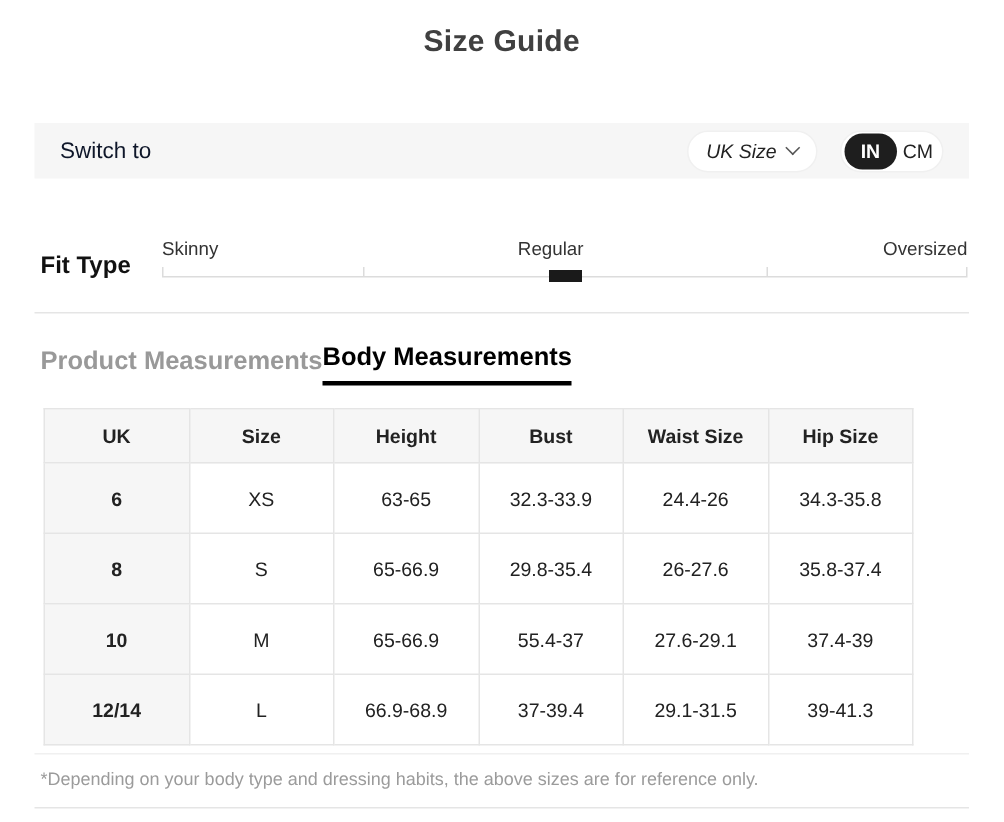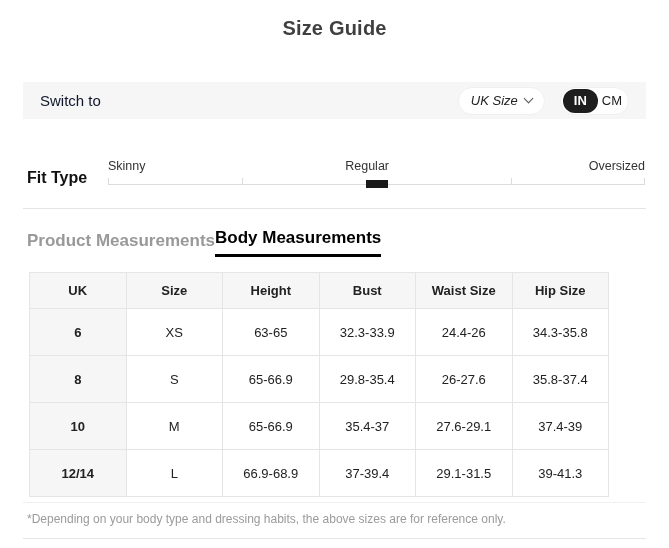--- a/index.html
+++ b/index.html
@@ -258,21 +258,21 @@
         <td>S</td>
         <td>65-66.9</td>
         <td>29.8-35.4</td>
         <td>26-27.6</td>
         <td>35.8-37.4</td>
       </tr>
       <tr>
         <td class="col-first">10</td>
         <td>M</td>
         <td>65-66.9</td>
-        <td>35.4-37</td>
+        <td>55.4-37</td>
         <td>27.6-29.1</td>
         <td>37.4-39</td>
       </tr>
       <tr>
         <td class="col-first">12/14</td>
         <td>L</td>
         <td>66.9-68.9</td>
         <td>37-39.4</td>
         <td>29.1-31.5</td>
         <td>39-41.3</td>

